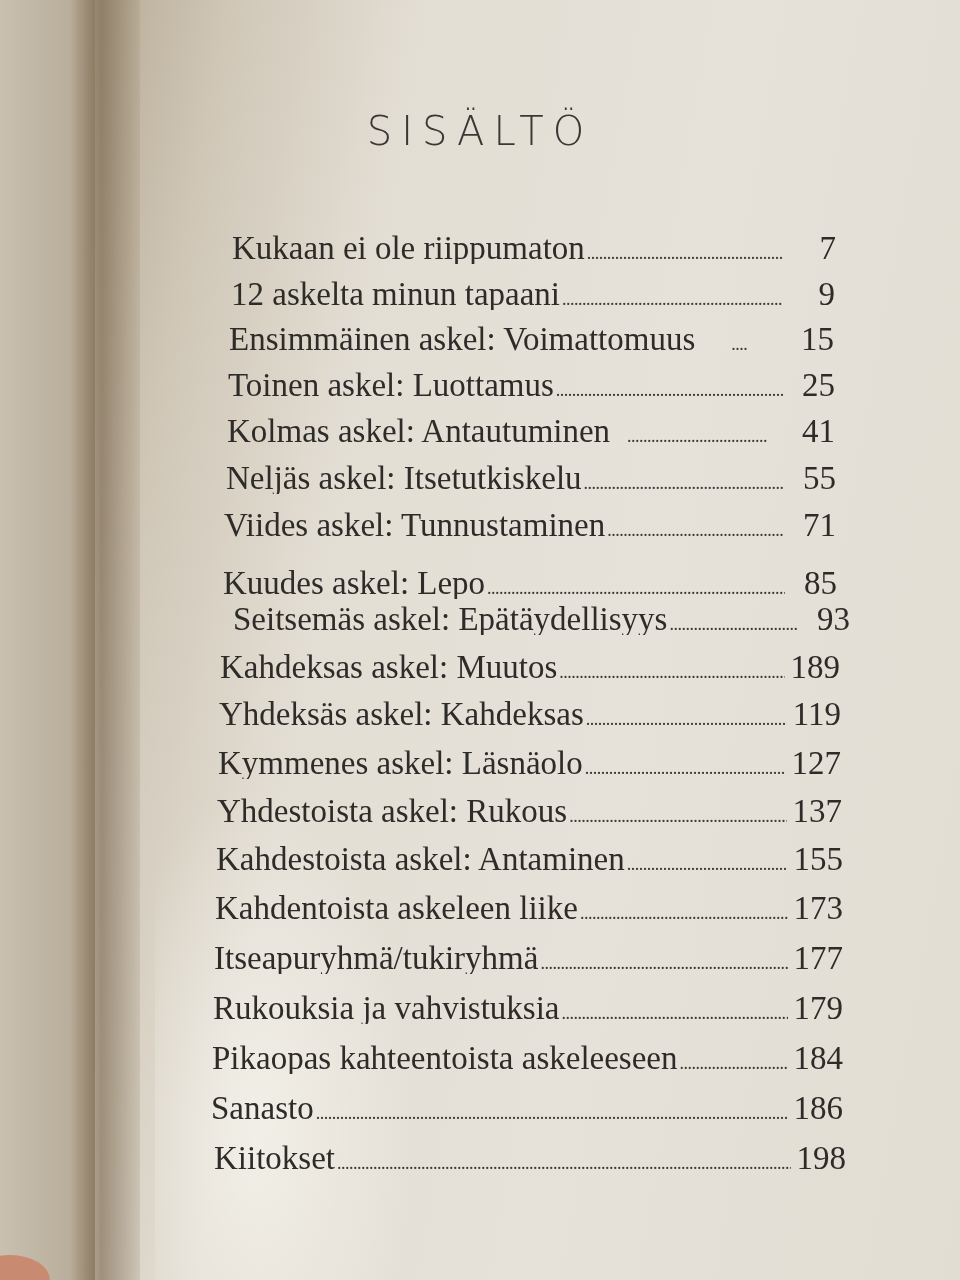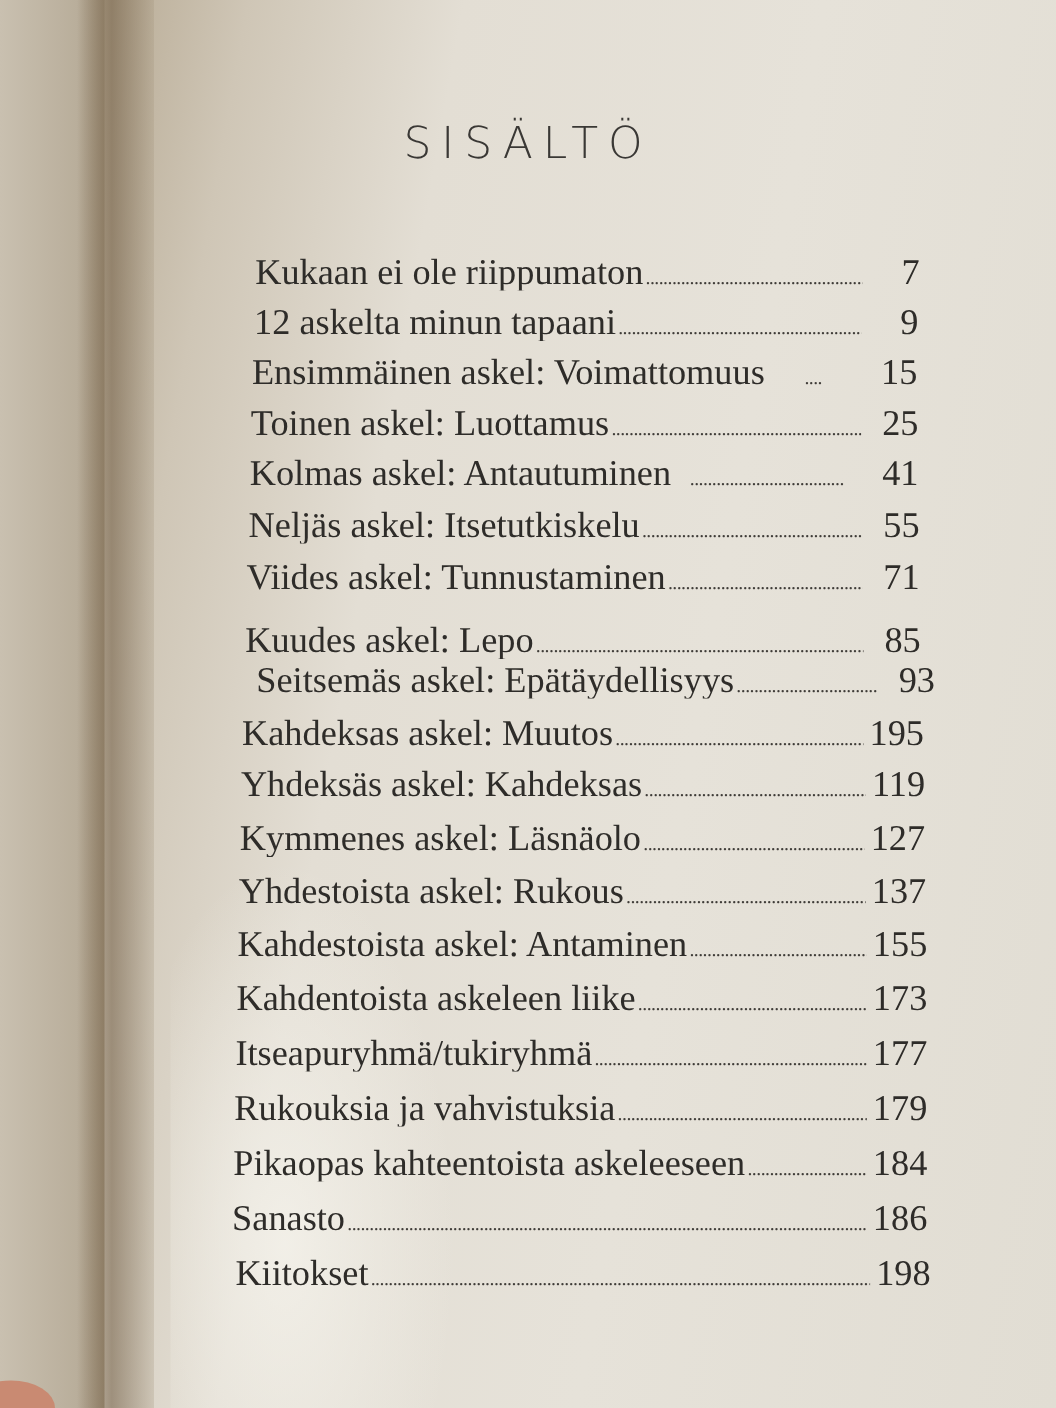--- a/index.html
+++ b/index.html
@@ -107,21 +107,21 @@
     <span class="toc-page">85</span>
   </div>
   <div class="toc-row" style="top:379px; left:221px; width:617px;margin-left:12px;">
     <span class="toc-label">Seitsemäs askel: Epätäydellisyys</span>
     <span class="leader"></span>
     <span class="toc-page">93</span>
   </div>
   <div class="toc-row" style="top:427px; left:220px; width:620px;">
     <span class="toc-label">Kahdeksas askel: Muutos</span>
     <span class="leader"></span>
-    <span class="toc-page">195</span>
+    <span class="toc-page">189</span>
   </div>
   <div class="toc-row" style="top:474px; left:219px; width:622px;">
     <span class="toc-label">Yhdeksäs askel: Kahdeksas</span>
     <span class="leader"></span>
     <span class="toc-page">119</span>
   </div>
   <div class="toc-row" style="top:523px; left:218px; width:623px;">
     <span class="toc-label">Kymmenes askel: Läsnäolo</span>
     <span class="leader"></span>
     <span class="toc-page">127</span>

